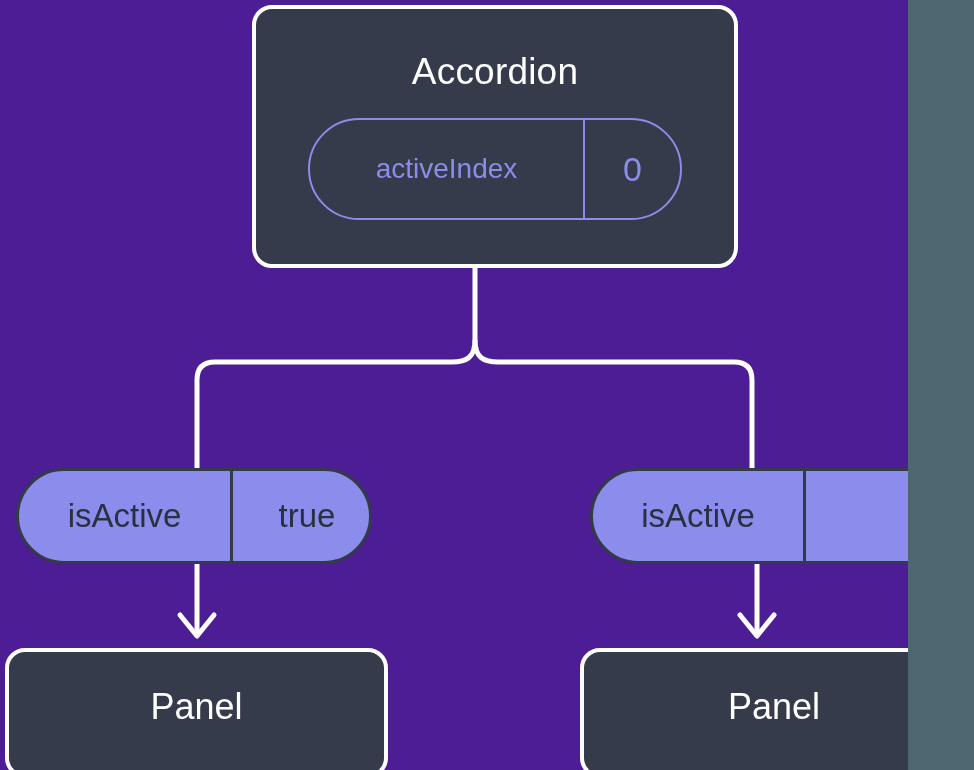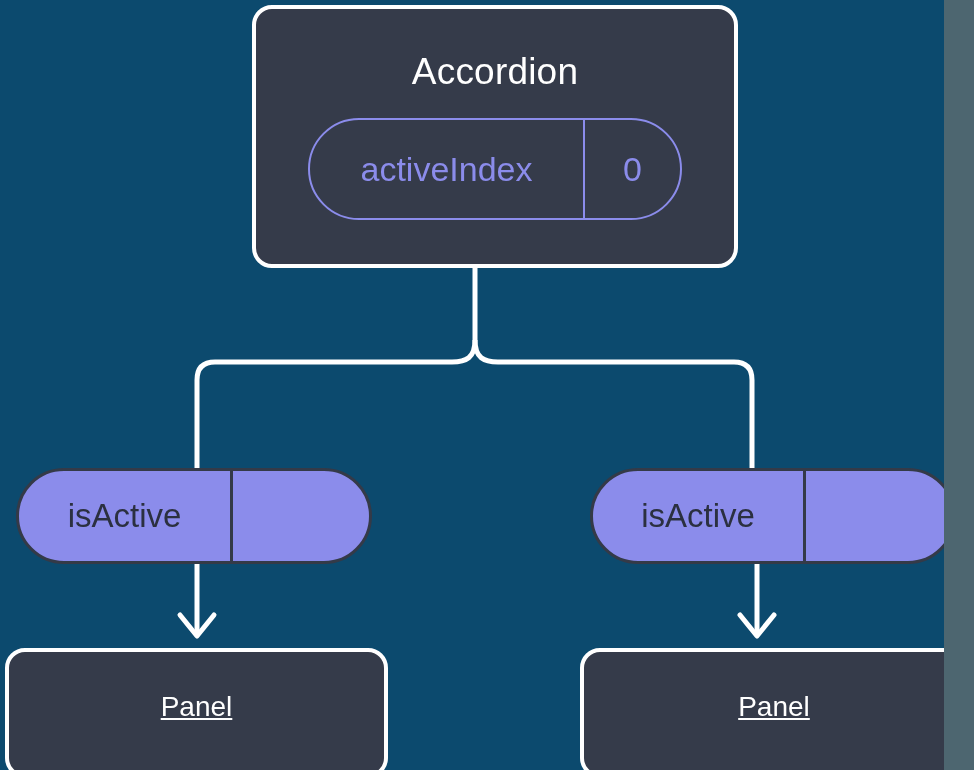--- a/index.html
+++ b/index.html
@@ -10,23 +10,22 @@
   }
   body {
     font-family: "Liberation Sans", sans-serif;
     -webkit-font-smoothing: antialiased;
   }
 
   #canvas {
     position: relative;
     width: 908px;
     height: 770px;
-    background: #0c4a6e;
+    background: #4c1d95;
     overflow: hidden;
-    padding-left: 36px;
   }
 
   
   #connectors {
     position: absolute;
     left: 0;
     top: 0;
     width: 974px;
     height: 770px;
     pointer-events: none;
@@ -74,21 +73,21 @@
     display: flex;
     align-items: stretch;
     background: transparent;
   }
   #accordion-prop-pill .pill-key {
     flex: 0 0 275px;
     display: flex;
     align-items: center;
     justify-content: center;
     color: #8b8ceb;
-    font-size: 34px;
+    font-size: 28px;
     border-right: 2px solid #8b8ceb;
     box-sizing: border-box;
   }
   #accordion-prop-pill .pill-val {
     flex: 1 1 auto;
     display: flex;
     align-items: center;
     justify-content: center;
     color: #8b8ceb;
     font-size: 34px;
@@ -151,26 +150,25 @@
   #panel-right {
     left: 580px;
     top: 648px;
     width: 388px;
     height: 130px;
     justify-content: center;
     padding-top: 0;
   }
   .panel-label {
     color: #ffffff;
-    font-size: 28px;
+    font-size: 36px;
     font-weight: 400;
     line-height: 1;
     position: relative;
     top: -6px;
-    text-decoration: underline;
   }
 </style>
 </head>
 <body>
 
 <div id="canvas">
 
   <svg id="connectors" viewBox="0 0 974 770" width="974" height="770">
 
     <path d="M 475 268 L 475 340" fill="none" stroke="#ffffff" stroke-width="5" stroke-linecap="butt"></path>
@@ -189,20 +187,21 @@
     <div class="node-title">Accordion</div>
   </div>
 
   <div id="accordion-prop-pill">
     <div class="pill-key">activeIndex</div>
     <div class="pill-val">0</div>
   </div>
 
   <div class="state-pill" id="state-pill-left">
     <div class="pill-key">isActive</div>
+    <div class="pill-val">true</div>
   </div>
 
   <div class="state-pill" id="state-pill-right">
     <div class="pill-key">isActive</div>
   </div>
 
   <div class="node-box" id="panel-left">
     <div class="panel-label">Panel</div>
   </div>
 

